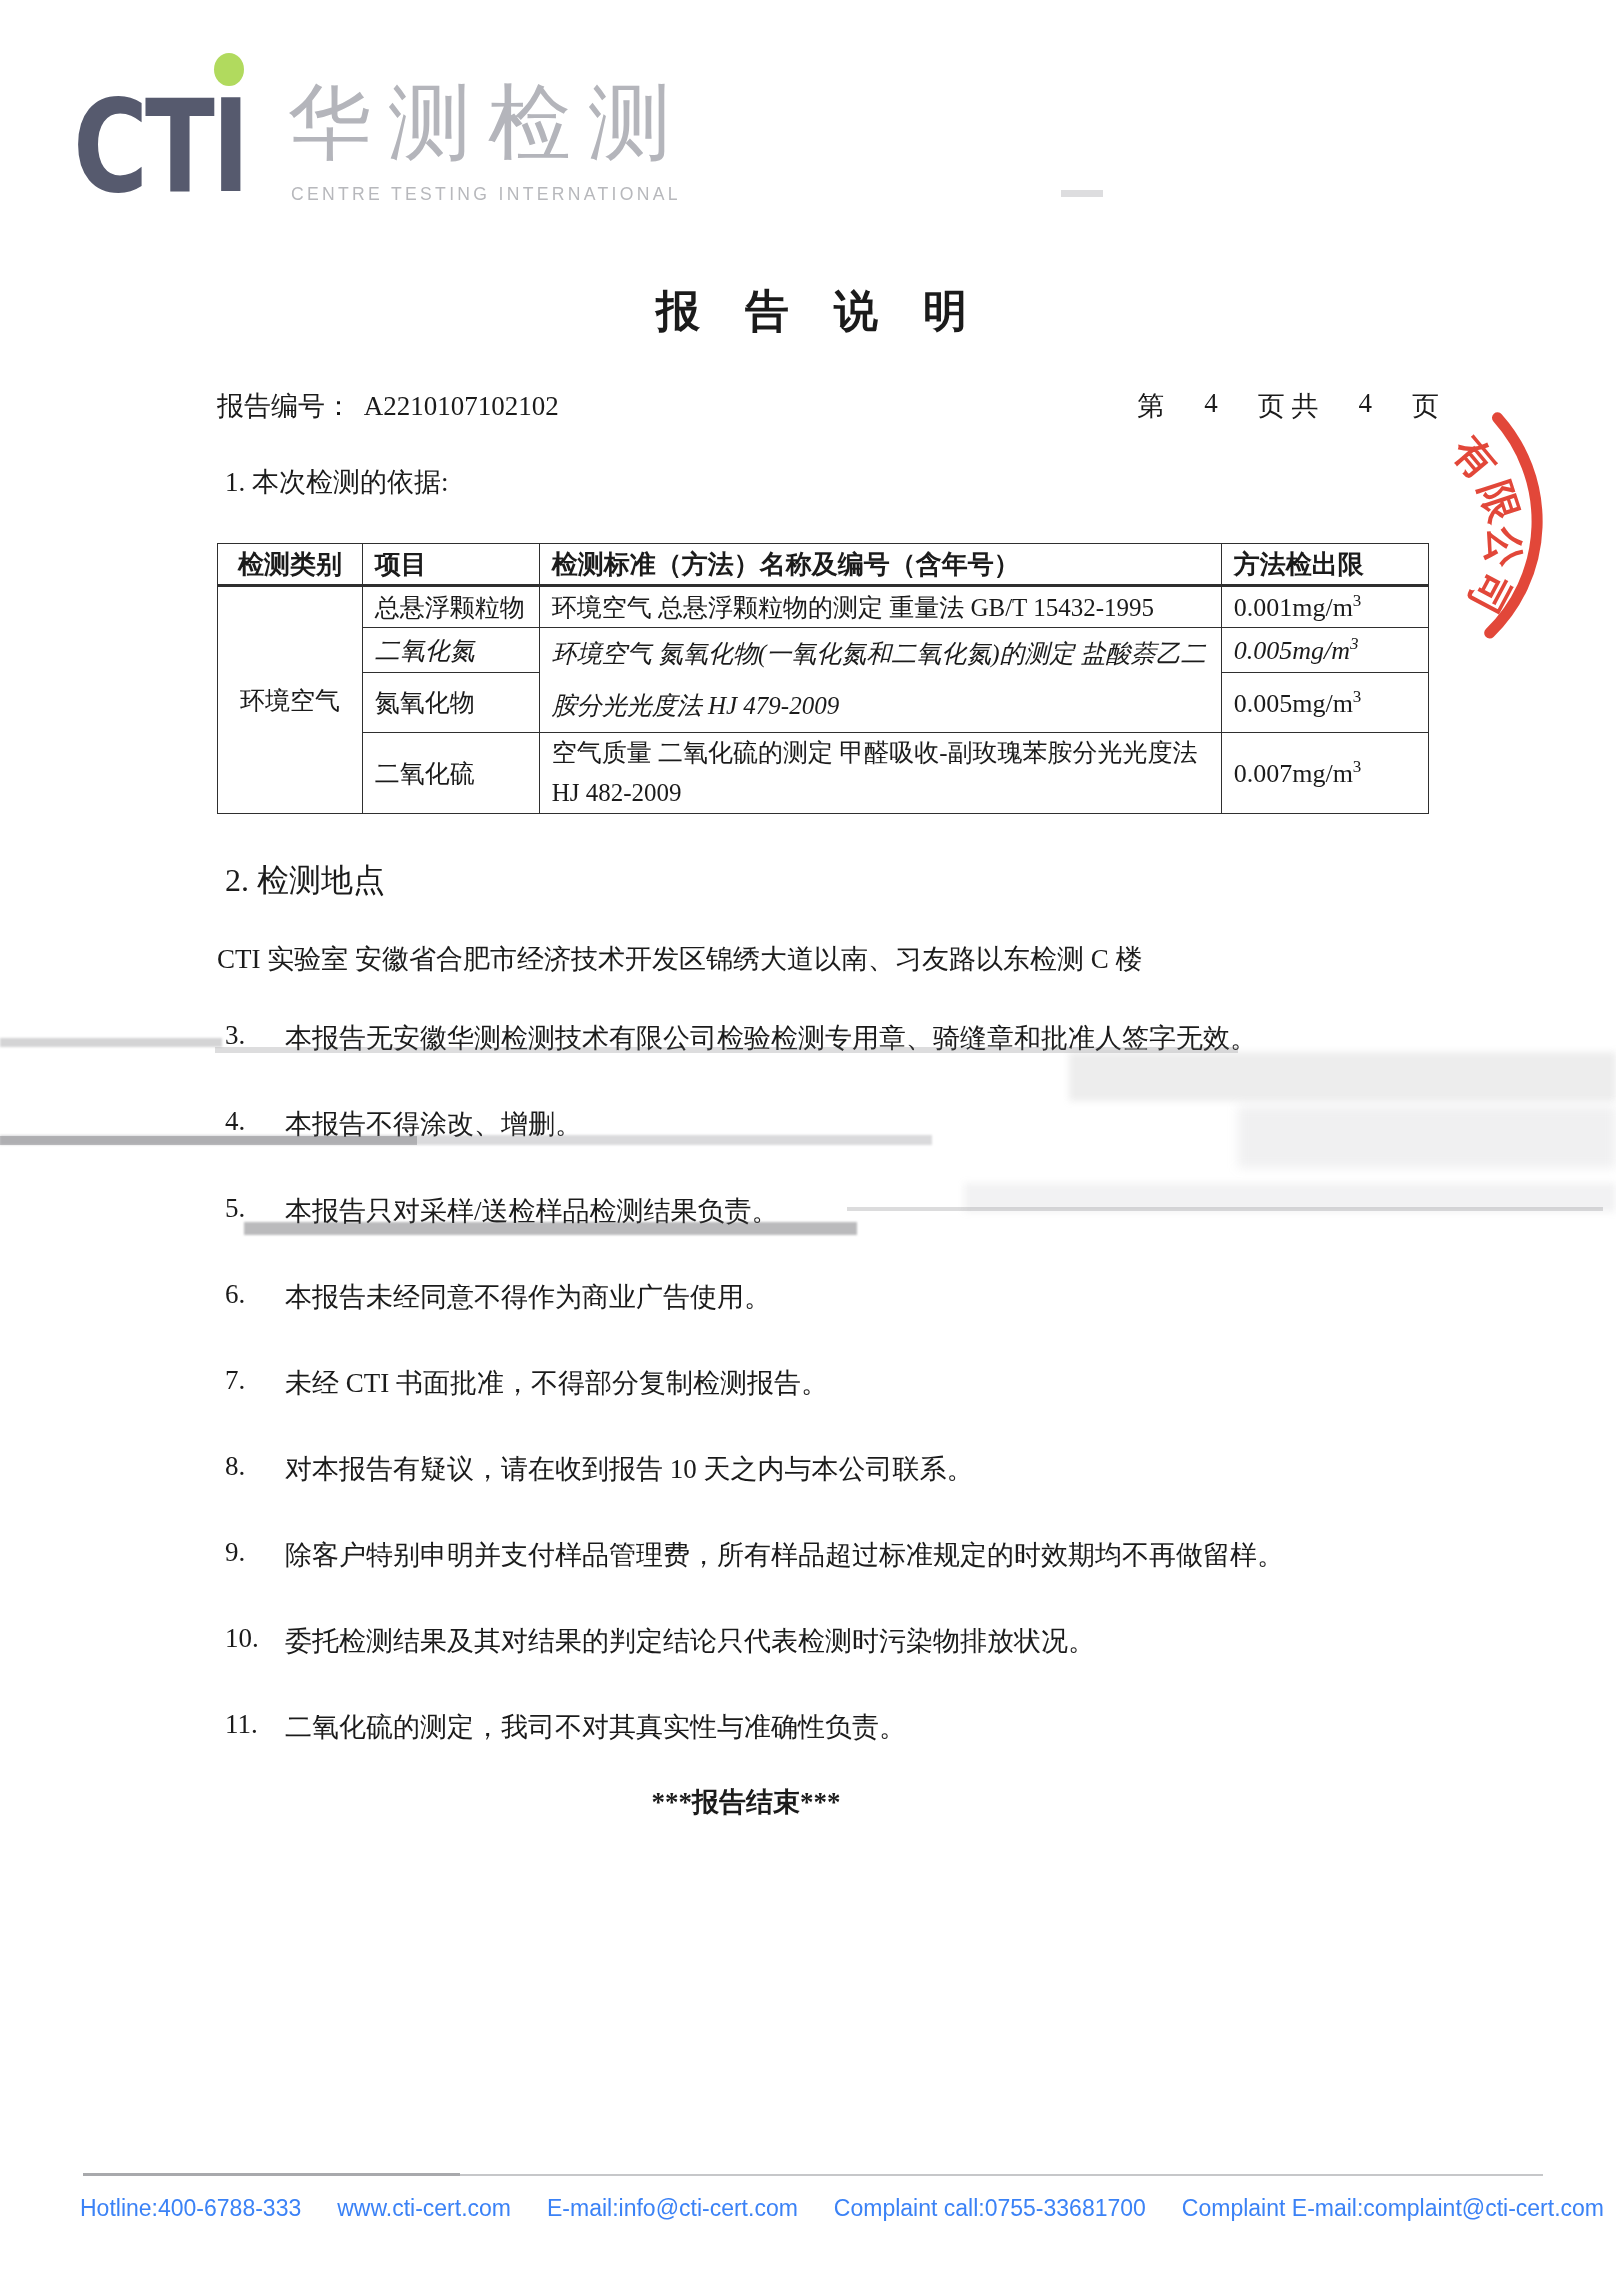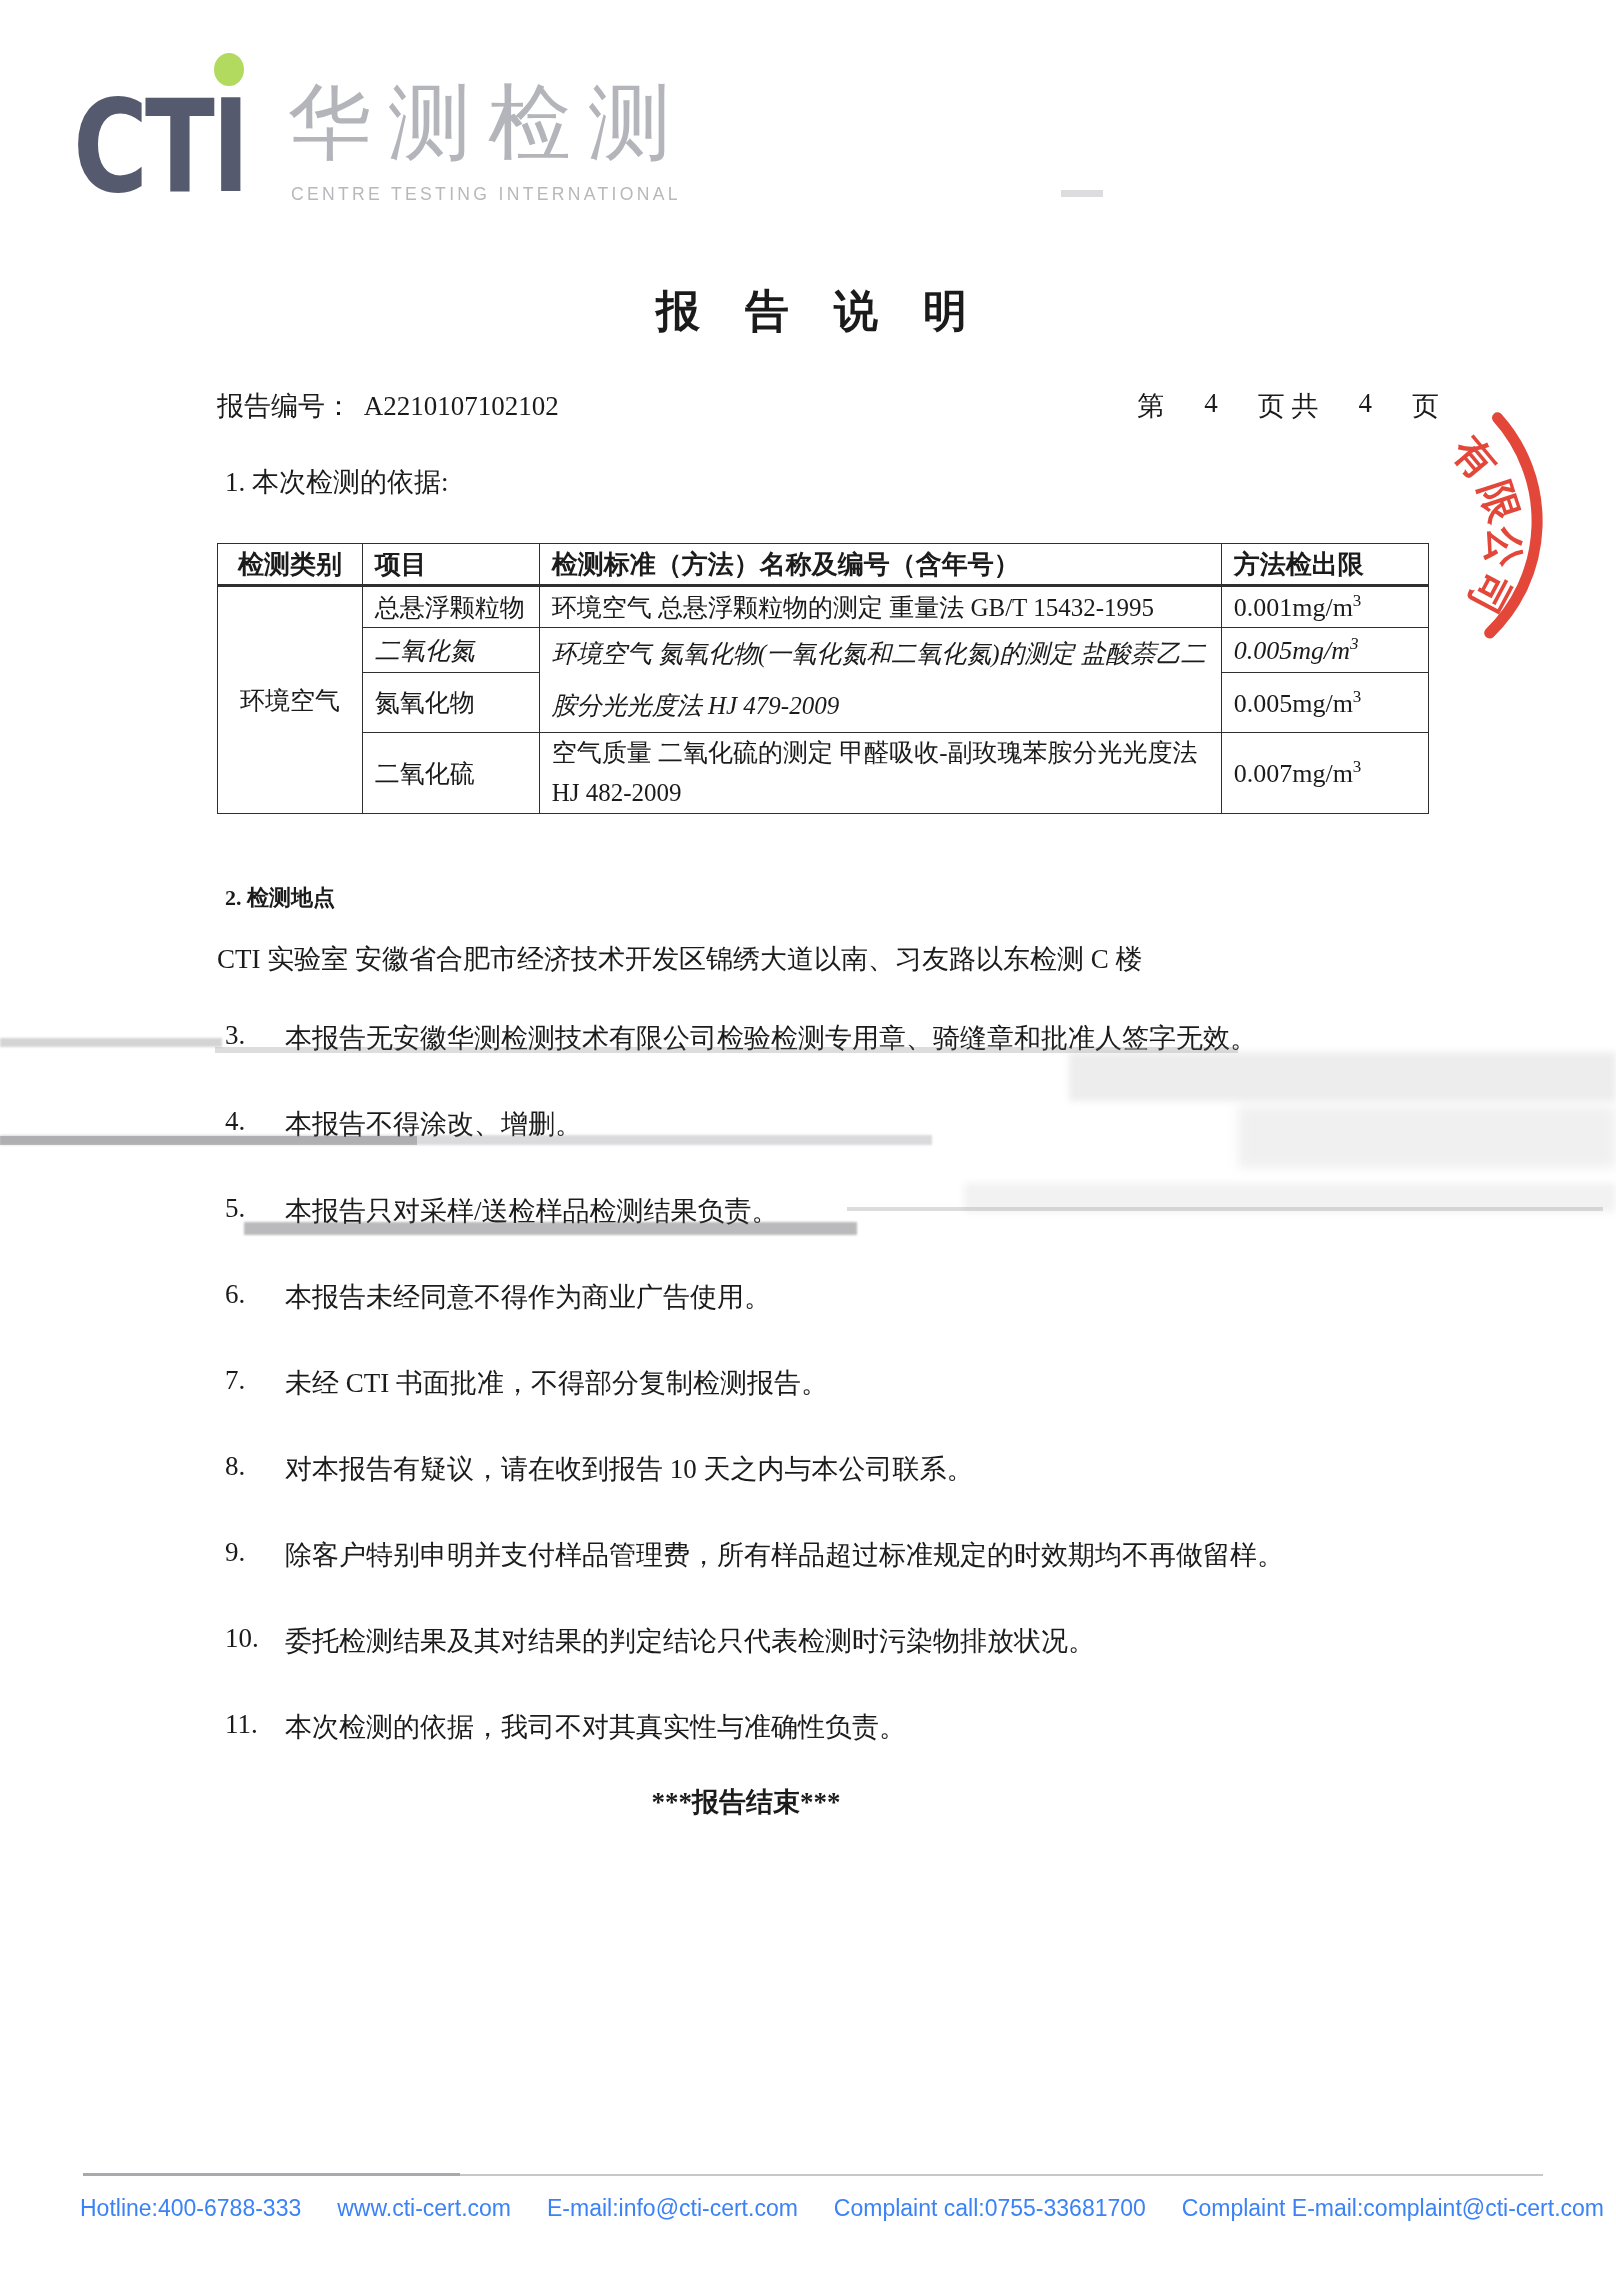--- a/index.html
+++ b/index.html
@@ -42,21 +42,21 @@
   }
   .meta-row{position:absolute;left:0;top:388px;width:1616px;height:39px;font-size:27px;}
   .report-no{position:absolute;left:217px;top:0;white-space:nowrap;}
   .report-no .val{margin-left:11.7px;}
   .pagination{
     position:absolute;right:177px;top:0;
     display:flex;gap:40px;white-space:nowrap;
   }
   
   .sec1{position:absolute;left:225px;top:464px;font-size:27px;}
-  .sec2{position:absolute;left:225px;top:883px;font-size:22px;font-weight:bold;}
+  .sec2{position:absolute;left:225px;top:859px;font-size:32px;}
   .location{position:absolute;left:217px;top:941px;font-size:27px;white-space:nowrap;}
   
   .std-table{
     position:absolute;left:217px;top:543px;
     border-collapse:collapse;table-layout:fixed;
     font-size:25px;
   }
   .std-table th,.std-table td{
     border:1.3px solid #2f2f2f;
     padding:0 11.7px;
@@ -212,21 +212,21 @@
   <div class="note" style="top:1537px">
     <span class="no">9.</span>
       <span>除客户特别申明并支付样品管理费，所有样品超过标准规定的时效期均不再做留样。</span>
   </div>
   <div class="note" style="top:1623px">
     <span class="no">10.</span>
       <span>委托检测结果及其对结果的判定结论只代表检测时污染物排放状况。</span>
   </div>
   <div class="note" style="top:1709px">
     <span class="no">11.</span>
-      <span>本次检测的依据，我司不对其真实性与准确性负责。</span>
+      <span>二氧化硫的测定，我司不对其真实性与准确性负责。</span>
   </div>
 
   <div class="end-marker">***报告结束***</div>
 
   <svg class="stamp" viewBox="1850 540 630 560" xmlns="http://www.w3.org/2000/svg">
     <path d="M 2297 641 A 238 238 0 0 1 2285 971" fill="none" stroke="#e03a2b" stroke-width="17" stroke-linecap="round"></path>
     <g fill="#e03a2b" text-anchor="middle">
       <text transform="translate(2246,716) rotate(50)">有</text>
       <text transform="translate(2280,776) rotate(72)">限</text>
       <text transform="translate(2286,838) rotate(95)">公</text>

